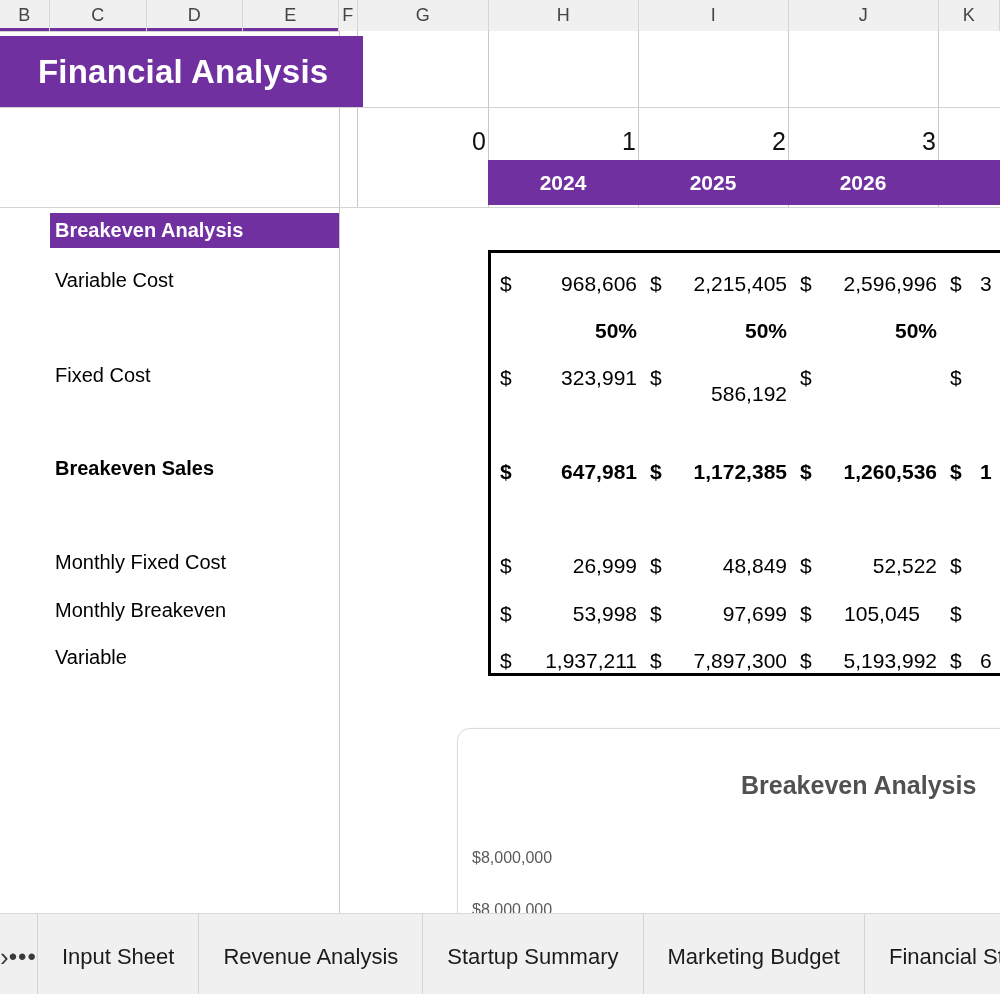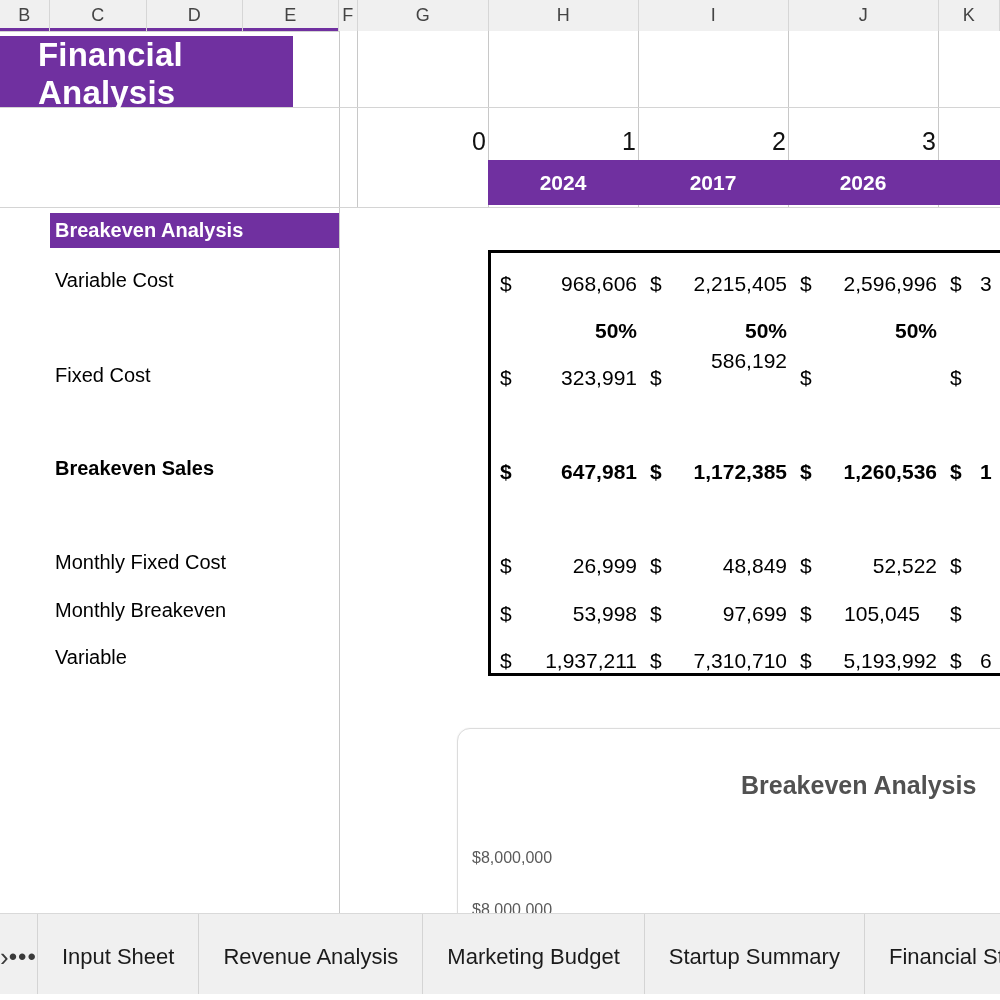--- a/index.html
+++ b/index.html
@@ -30,23 +30,23 @@
   
   .grid {
     position: absolute; left: 0; top: 31px; width: 1000px; height: 882px;
     background: #ffffff; overflow: hidden;
   }
   .vline { position: absolute; top: 0; width: 1px; height: 882px; background: #c8c8c8; }
   .hline { position: absolute; left: 0; height: 1px; background: #d4d4d4; }
 
   
   .title-banner {
-    position: absolute; left: 0; top: 5px; width: 293px; height: 71px;
+    position: absolute; left: 0; top: 5px; width: 363px; height: 71px;
     background: #7030A0;
-    display: flex; 
+    display: flex; align-items: center;
     padding-left: 38px;
   }
   .title-banner span {
     color: #ffffff; font-size: 33px; font-weight: bold; letter-spacing: .2px;
   }
 
   
   .idxnum {
     position: absolute; top: 92px; height: 36px;
     display: flex; align-items: center; justify-content: center;
@@ -188,21 +188,21 @@
       <span>Financial Analysis</span>
     </div>
 
     <div class="idxnum" style="left:389px;width:180px">0</div>
     <div class="idxnum" style="left:539px;width:180px">1</div>
     <div class="idxnum" style="left:689px;width:180px">2</div>
     <div class="idxnum" style="left:839px;width:180px">3</div>
 
     <div class="yearband" style="left:488px;width:512px"></div>
     <div class="yearcell" style="left:488px;width:150px">2024</div>
-    <div class="yearcell" style="left:638px;width:150px">2017</div>
+    <div class="yearcell" style="left:638px;width:150px">2025</div>
     <div class="yearcell" style="left:788px;width:150px">2026</div>
 
     <div class="sec-label">
       <span>Breakeven Analysis</span>
     </div>
 
     <div class="rowlabel" style="top:233px">Variable Cost</div>
     <div class="rowlabel" style="top:328px">Fixed Cost</div>
     <div class="rowlabel bold" style="top:421px">Breakeven Sales</div>
     <div class="rowlabel" style="top:515px">Monthly Fixed Cost</div>
@@ -221,21 +221,21 @@
       <div class="cell-val" style="left:459px;top:14px;width:137px;justify-content:flex-start;padding-left:30px">3</div>
 
       <div class="cell-val b" style="left:9px;top:61px;width:137px">50%</div>
       <div class="cell-val b" style="left:159px;top:61px;width:137px">50%</div>
       <div class="cell-val b" style="left:309px;top:61px;width:137px">50%</div>
       <div class="cell-val b" style="left:459px;top:61px;width:137px"></div>
 
       <div class="cell-dollar" style="left:9px;top:108px">$</div>
       <div class="cell-val" style="left:9px;top:108px;width:137px">323,991</div>
       <div class="cell-dollar" style="left:159px;top:108px">$</div>
-      <div class="cell-val" style="left:159px;top:91px;width:137px">586,192</div>
+      <div class="cell-val" style="left:159px;top:124px;width:137px">586,192</div>
       <div class="cell-dollar" style="left:309px;top:108px">$</div>
       <div class="cell-dollar" style="left:459px;top:108px">$</div>
       <div class="cell-val" style="left:459px;top:108px;width:137px;justify-content:flex-start;padding-left:30px"></div>
 
       <div class="cell-dollar b" style="left:9px;top:202px">$</div>
       <div class="cell-val b" style="left:9px;top:202px;width:137px">647,981</div>
       <div class="cell-dollar b" style="left:159px;top:202px">$</div>
       <div class="cell-val b" style="left:159px;top:202px;width:137px">1,172,385</div>
       <div class="cell-dollar b" style="left:309px;top:202px">$</div>
       <div class="cell-val b" style="left:309px;top:202px;width:137px">1,260,536</div>
@@ -256,40 +256,40 @@
       <div class="cell-dollar" style="left:159px;top:344px">$</div>
       <div class="cell-val" style="left:159px;top:344px;width:137px">97,699</div>
       <div class="cell-dollar" style="left:309px;top:344px">$</div>
       <div class="cell-val" style="left:292px;top:344px;width:137px">105,045</div>
       <div class="cell-dollar" style="left:459px;top:344px">$</div>
       <div class="cell-val" style="left:459px;top:344px;width:137px;justify-content:flex-start;padding-left:30px"></div>
 
       <div class="cell-dollar" style="left:9px;top:391px">$</div>
       <div class="cell-val" style="left:9px;top:391px;width:137px">1,937,211</div>
       <div class="cell-dollar" style="left:159px;top:391px">$</div>
-      <div class="cell-val" style="left:159px;top:391px;width:137px">7,310,710</div>
+      <div class="cell-val" style="left:159px;top:391px;width:137px">7,897,300</div>
       <div class="cell-dollar" style="left:309px;top:391px">$</div>
       <div class="cell-val" style="left:309px;top:391px;width:137px">5,193,992</div>
       <div class="cell-dollar" style="left:459px;top:391px">$</div>
       <div class="cell-val" style="left:459px;top:391px;width:137px;justify-content:flex-start;padding-left:30px">6</div>
 
     </div>
 
     <div class="chartframe">
       <div class="chart-title">Breakeven Analysis</div>
       <div class="yticklabel" style="top:120px">$8,000,000</div>
       <div class="yticklabel" style="top:172px">$8,000,000</div>
     </div>
 
   </div>
 
   <div class="tabbar">
     <div class="tabbar-arrow">›</div>
     <div class="tabbar-ellipsis">•••</div>
     <div class="tab">Input Sheet</div>
     <div class="tab">Revenue Analysis</div>
+    <div class="tab">Startup Summary</div>
     <div class="tab">Marketing Budget</div>
-    <div class="tab">Startup Summary</div>
     <div class="tab">Financial Sta</div>
     <div class="tabbar-bottomline"></div>
   </div>
 
 </div>
 
 </body></html>

